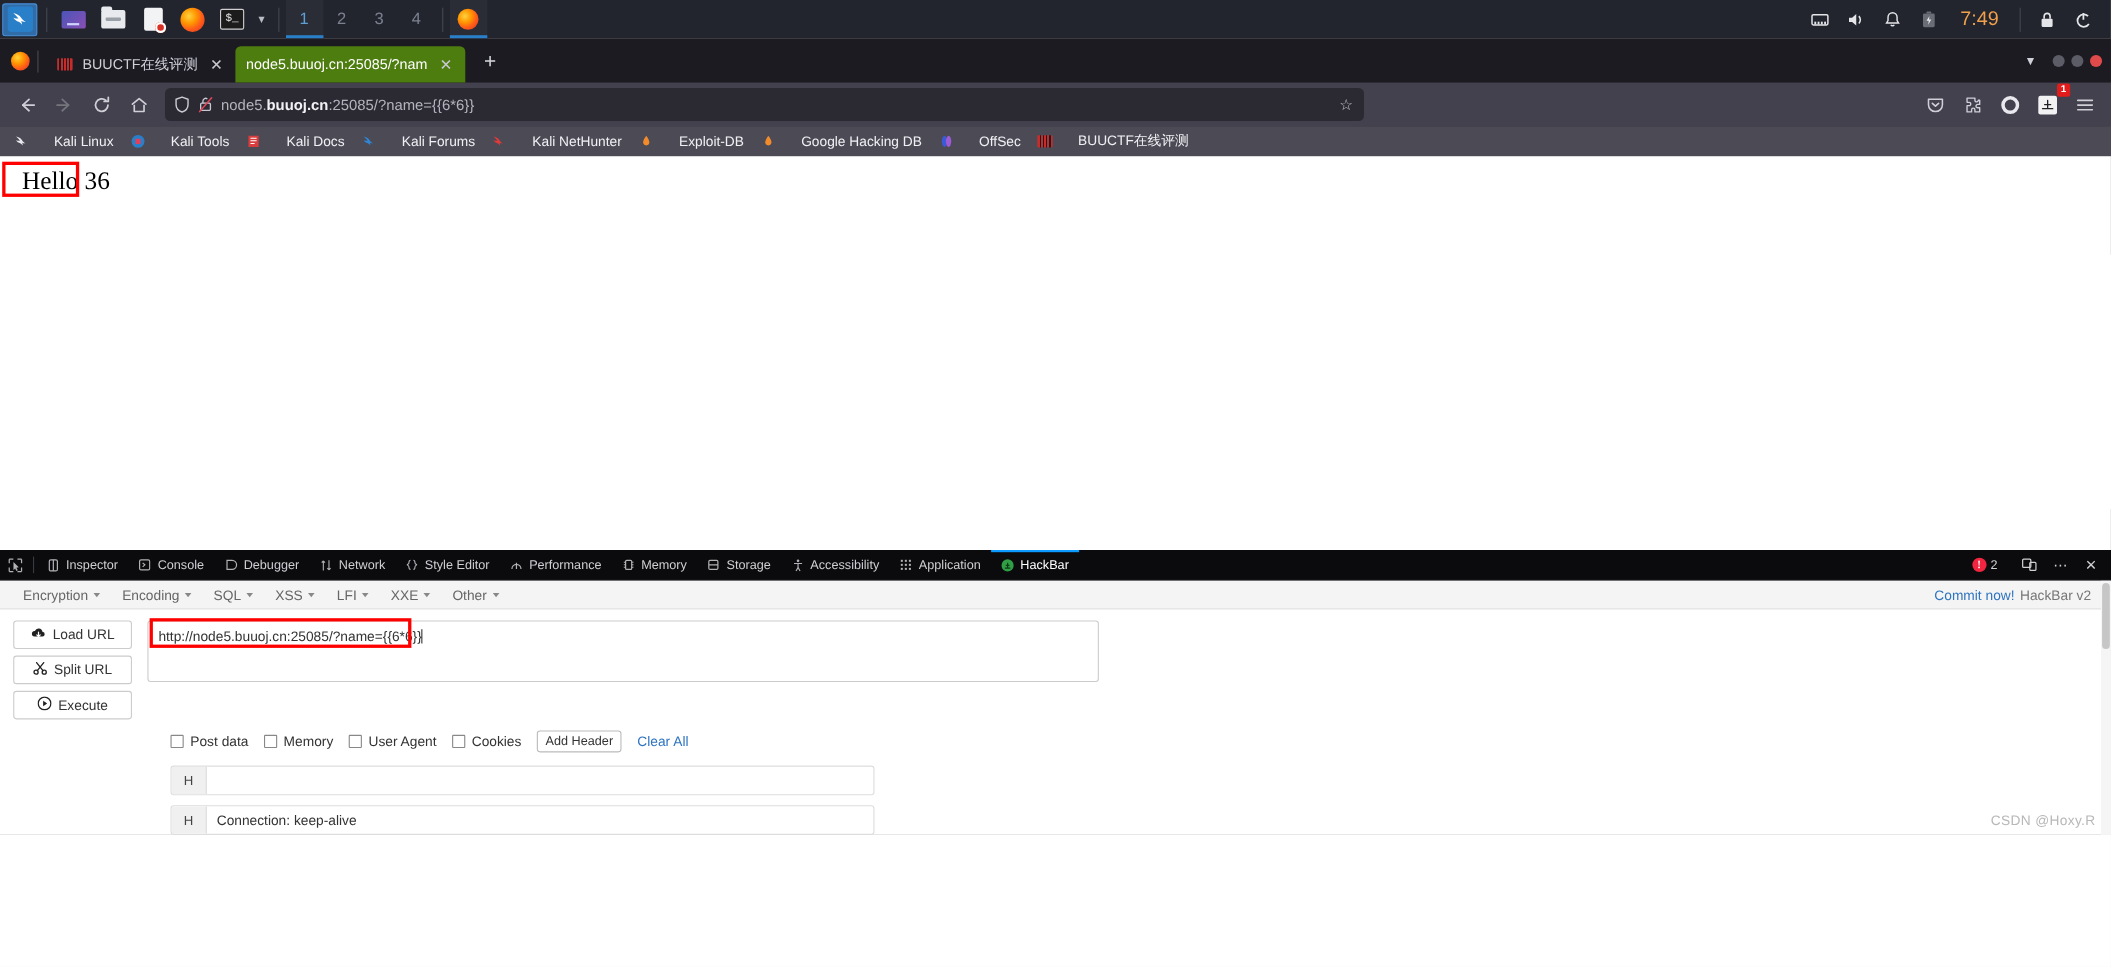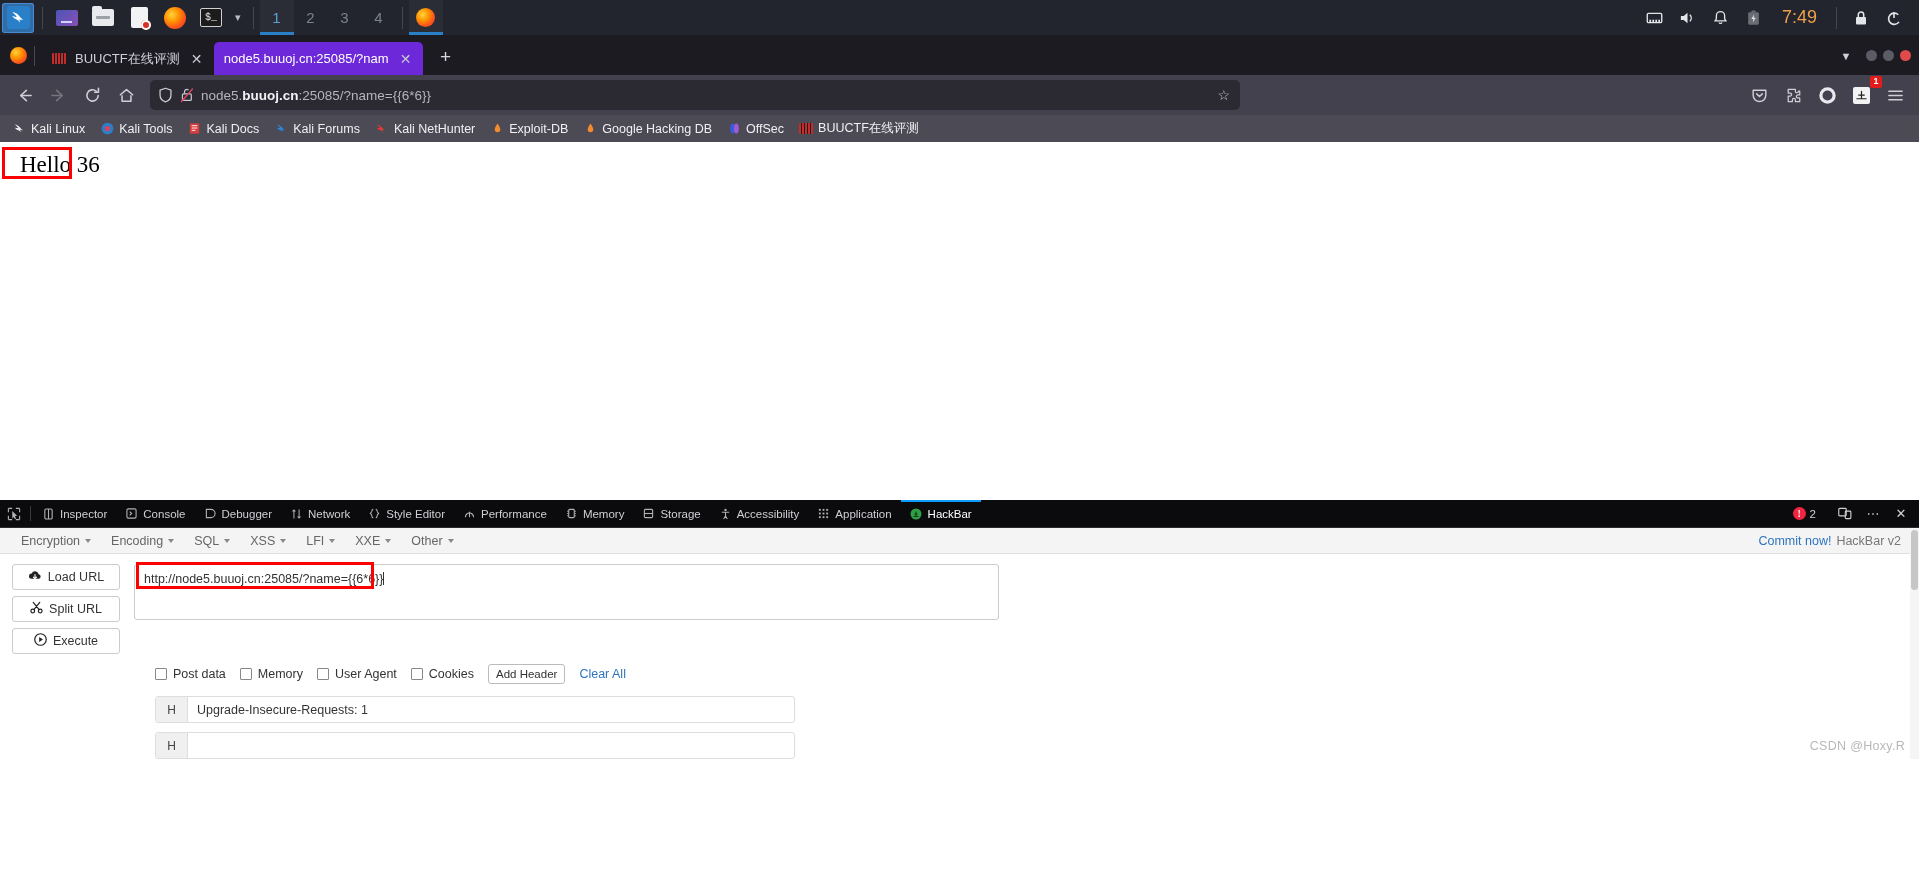--- a/index.html
+++ b/index.html
@@ -124,21 +124,21 @@
     background: radial-gradient(circle at 35% 32%, #ffd33d 0%, #ff9500 35%, #ff5c1a 62%, #d8321c 100%);
   }
   .tabstrip-divider { width:1px; height:20px; background:#4a4a52; margin:0 6px 9px 2px; }
   .tab {
     height: 33px; display: flex; align-items: center;
     padding: 0 8px 0 10px; border-radius: 5px 5px 0 0;
     color: #cfcfd8; font-size: 13px; gap: 8px;
     max-width: 230px; min-width: 150px;
     position: relative;
   }
-  .tab.active { background: #6d28d9; color: #ffffff; }
+  .tab.active { background: #4d7c0f; color: #ffffff; }
   .tab-favicon {
     width: 16px; height: 16px; flex: none;
     display:flex; align-items:center; justify-content:center;
     font-size: 9px;
   }
   .buu-favicon {
     width: 14px; height: 11px;
     background: repeating-linear-gradient(90deg,#c52c2c 0 2px, #1c1b22 2px 3px);
     border-radius: 1px;
   }
@@ -193,21 +193,21 @@
     width:17px; height:17px; background:#f2f2f2; border-radius:2px;
     position:relative; display:flex; align-items:center; justify-content:center;
   }
 
   
   #bookmarks {
     height: 27px; background: #4b4a55;
     display: flex; align-items: center; padding: 0 6px; gap: 3px;
     font-size: 12.5px; color: #f0f0f4;
   }
-  .bm { display:flex; align-items:center; gap:5px; padding: 2px 6px; border-radius:3px;
+  .bm { display:flex; align-items:center; gap:23px; padding: 2px 6px; border-radius:3px;
         white-space:nowrap; }
   .bm-ico { width:14px; height:14px; display:flex; align-items:center; justify-content:center;
             font-size:11px; flex:none; }
 
   
   #page {
     background: #ffffff;
     height: 358px;
     position: relative;
   }
@@ -825,24 +825,24 @@
           <span class="chkbox"></span>
           <span>Cookies</span>
         </label>
         <span class="hb-smallbtn">Add Header</span>
         <span class="hb-link">Clear All</span>
       </div>
 
       <div class="hb-headers">
         <div class="hb-hrow">
           <span class="hb-hkey">H</span>
-          <span class="hb-hval">Upgrade-Insecure-Requests: 1</span>
         </div>
         <div class="hb-hrow">
           <span class="hb-hkey">H</span>
+          <span class="hb-hval">Connection: keep-alive</span>
         </div>
       </div>
 
       <div id="hb-scrollbar">
         <div id="hb-scrollthumb"></div>
       </div>
       <div id="watermark">CSDN @Hoxy.R</div>
     </div>
   </div>
 </div>

